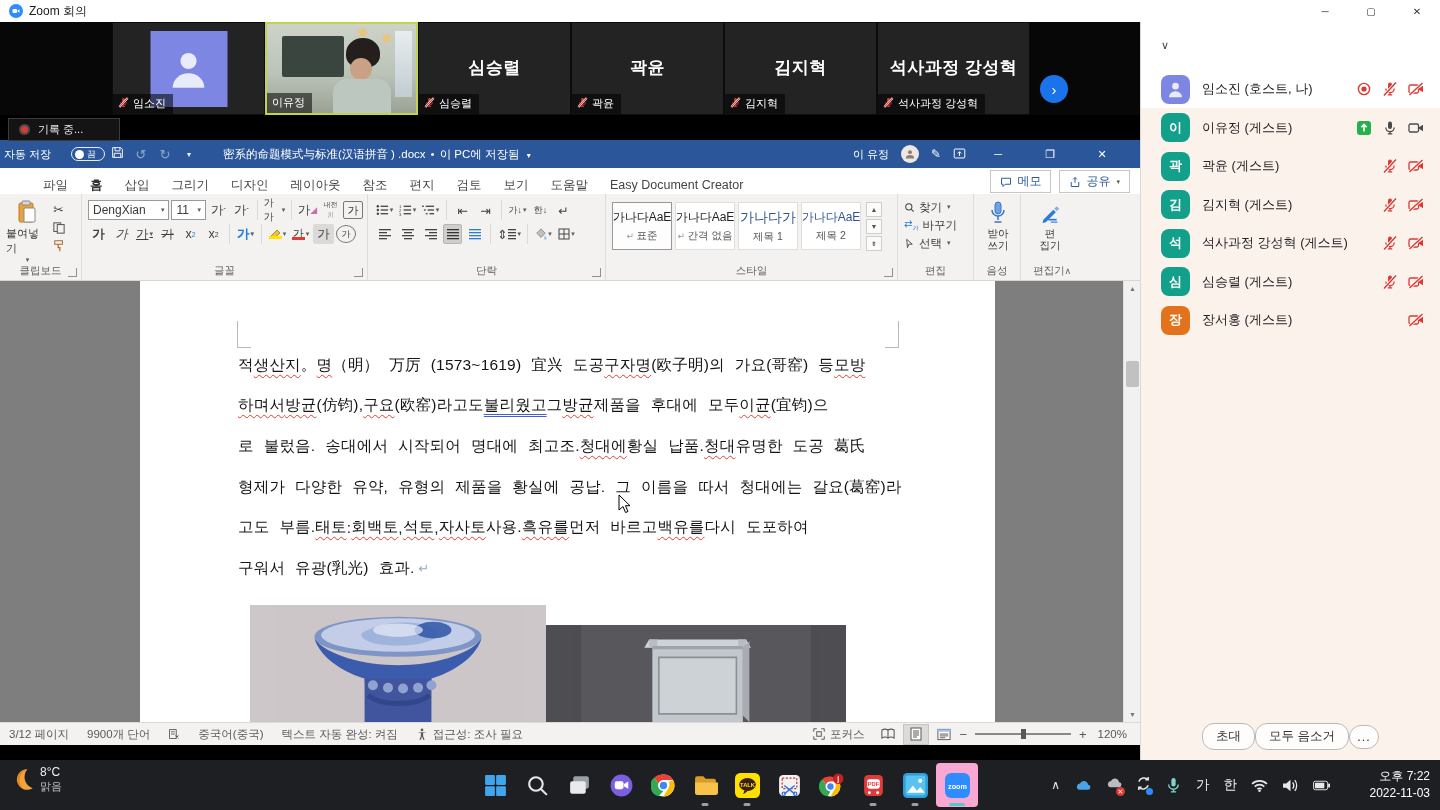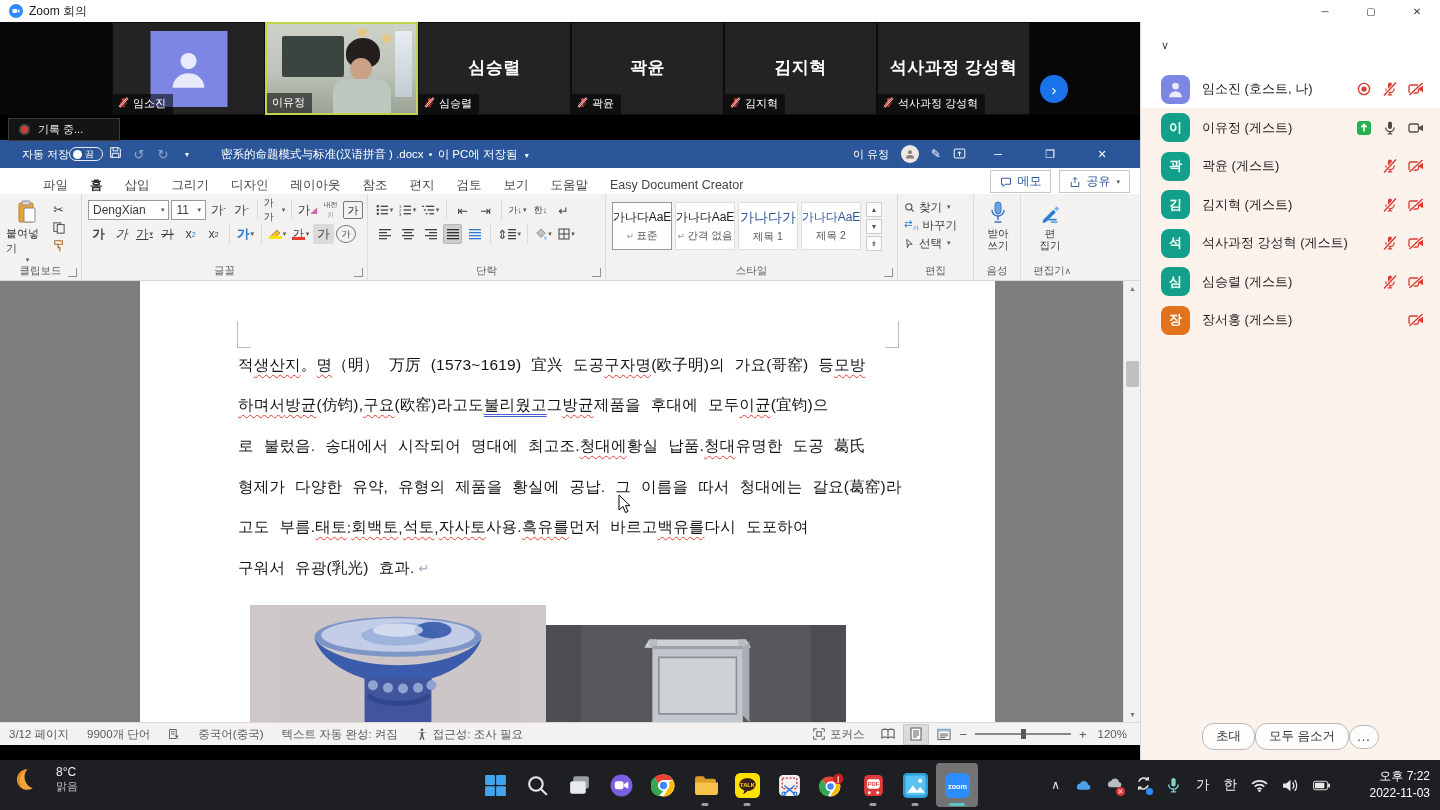--- a/index.html
+++ b/index.html
@@ -40,21 +40,21 @@
 
   
   #rec-badge{position:absolute;left:8px;top:118px;width:112px;height:23px;background:#141414;border:1px solid #3c3c3c;
     display:flex;align-items:center;gap:8px;padding-left:10px;color:#eee;font-size:11px;z-index:20;box-sizing:border-box;}
   .rec-dot{width:11px;height:11px;border-radius:50%;background:#d83a34;border:2px solid #4a4a4a;box-sizing:border-box;}
 
   
   #word-window{position:absolute;top:140px;left:0;width:1140px;height:605px;background:#f3f2f1;z-index:5;}
   #w-titlebar{position:absolute;top:0;left:0;width:100%;height:28px;background:#2b579a;display:flex;align-items:center;color:#fff;font-size:11px;}
   .wt-item{display:flex;align-items:center;gap:4px;}
-  #autosave{margin-left:22px;gap:0;}
+  #autosave{margin-left:4px;gap:20px;}
   .toggle-pill{width:34px;height:14px;border:1px solid #e8edf5;border-radius:8px;display:flex;align-items:center;gap:3px;padding:0 3px;box-sizing:border-box;}
   .toggle-knob{width:9px;height:9px;border-radius:50%;background:#fff;}
   .toggle-state{font-size:9px;color:#fff;}
   .qa-icon{width:24px;text-align:center;font-size:13px;color:#fff;opacity:.95;}
   .qa-icon.dim{opacity:.45;}
   #w-doc-title{margin-left:22px;white-space:nowrap;font-size:11.5px;}
   #w-doc-title .sep{margin:0 5px;opacity:.9;}
   #w-search{position:absolute;left:545px;top:5px;width:295px;height:18px;background:#8aa2d4;border-radius:2px;
     display:flex;align-items:center;gap:7px;padding-left:10px;color:#16295c;font-size:11.5px;box-sizing:border-box;cursor:text;}
   #w-search svg{width:11px;height:11px;}
@@ -164,28 +164,28 @@
   .picons svg{width:16px;height:16px;}
   #pp-footer{position:absolute;bottom:10px;left:0;width:100%;display:flex;justify-content:center;align-items:center;}
   .pp-btn{border:1px solid #b9b9b9;background:rgba(255,255,255,.8);border-radius:12px;font-size:12.5px;color:#333;
     padding:4px 13px;cursor:pointer;white-space:nowrap;}
   .pp-btn.round{width:30px;height:24px;padding:0;border-radius:12px;display:flex;align-items:center;justify-content:center;letter-spacing:1px;}
 
   #screen-gap{position:absolute;top:745px;left:0;width:1140px;height:15px;background:#000;}
 
   
   #taskbar{position:absolute;top:760px;left:0;width:1440px;height:50px;background:#1d1f22;z-index:40;}
-  #tb-weather{position:absolute;left:10px;top:5px;display:flex;align-items:center;gap:20px;cursor:pointer;}
+  #tb-weather{position:absolute;left:10px;top:5px;display:flex;align-items:center;gap:4px;cursor:pointer;}
   #tb-weather .moon{width:26px;height:26px;}
   #tb-weather .wtxt{display:flex;flex-direction:column;line-height:14px;}
   #tb-weather .temp{font-size:12px;color:#f0f0f0;}
   #tb-weather .desc{font-size:11px;color:#b9bcc0;}
   #taskbar-apps{position:absolute;left:474px;top:3px;display:flex;}
   .tb-slot{width:42px;height:44px;display:flex;align-items:center;justify-content:center;position:relative;border-radius:4px;cursor:pointer;}
-  .tb-slot.active{background:#737373;}
+  .tb-slot.active{background:#f9a8d4;}
   .tb-slot .runbar{position:absolute;bottom:1px;left:50%;transform:translateX(-50%);width:7px;height:3px;border-radius:2px;background:#9b9ea3;}
   .tb-slot.active .runbar{width:16px;background:#58c6c8;}
   .appicon{width:25px;height:25px;position:relative;}
   #tb-tray{position:absolute;right:110px;top:0;height:50px;display:flex;align-items:center;gap:14px;color:#e8e8e8;}
   #tb-tray .tri{font-size:12px;cursor:pointer;}
   #tb-tray svg{width:17px;height:17px;cursor:pointer;}
   .ime{font-size:13.5px;color:#f0f0f0;cursor:pointer;}
   #tb-clock{position:absolute;right:10px;top:8px;text-align:right;color:#fff;font-size:12px;line-height:17px;cursor:pointer;}
 
   #mouse-cursor{position:absolute;left:618px;top:494px;width:14px;height:20px;z-index:50;pointer-events:none;}

